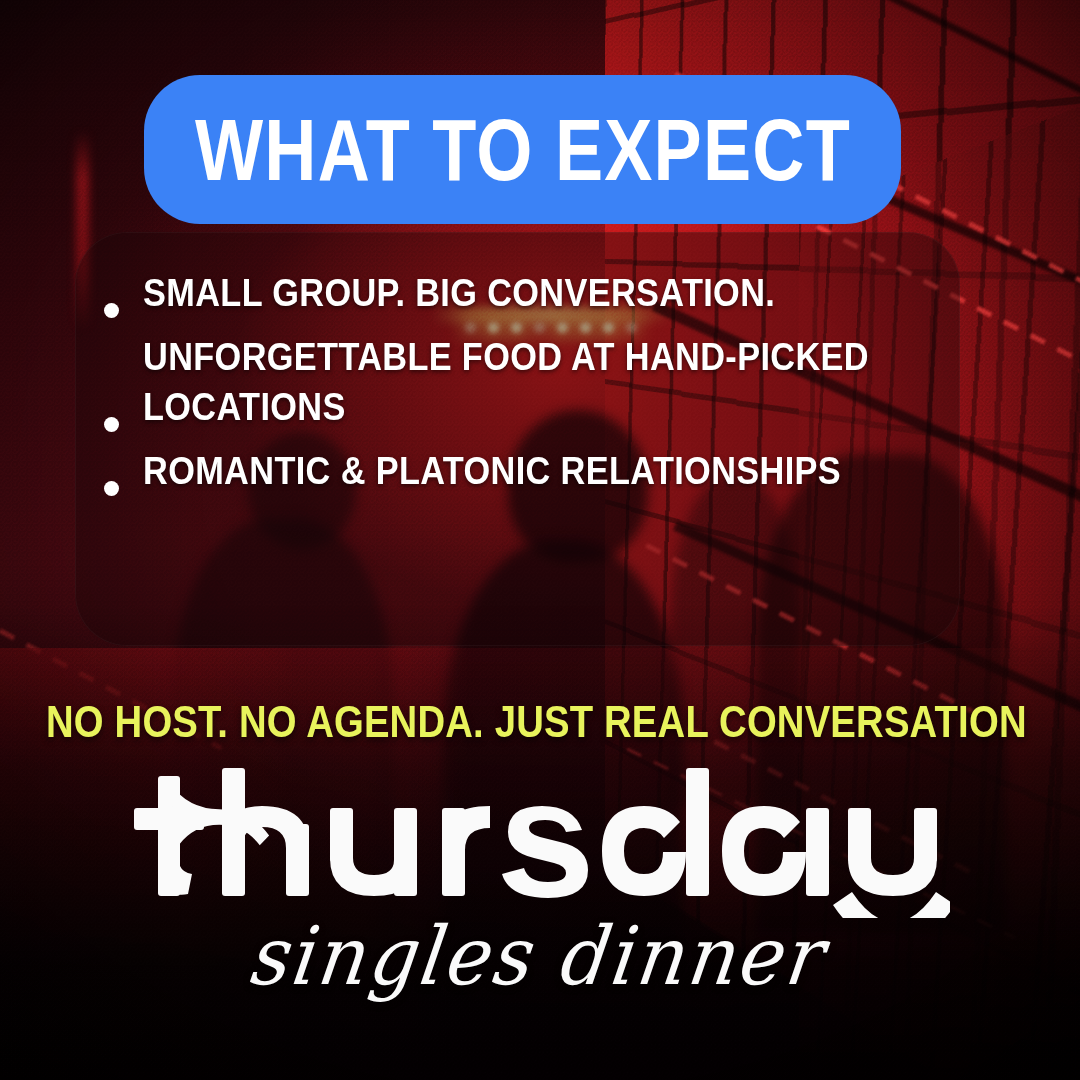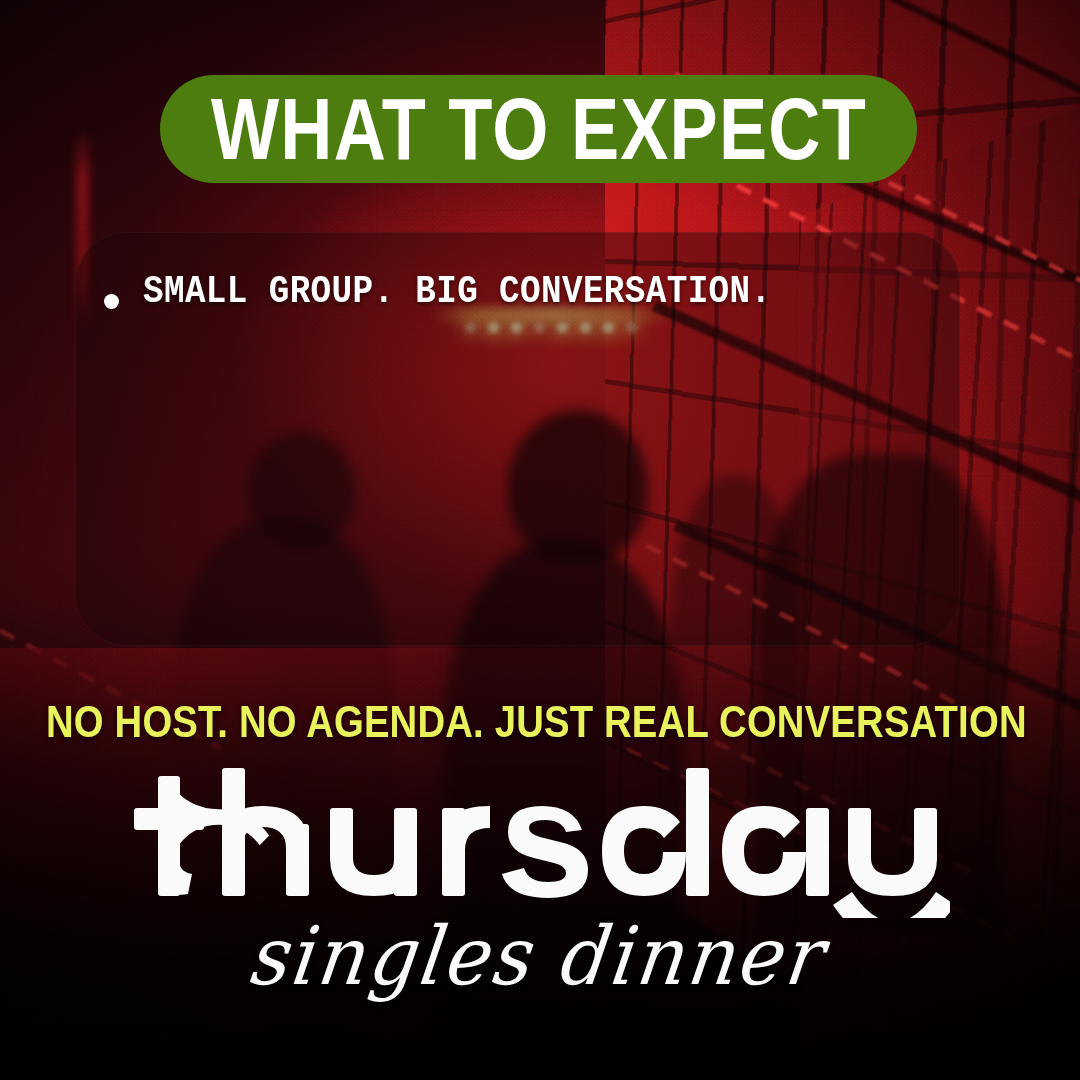--- a/index.html
+++ b/index.html
@@ -98,34 +98,34 @@
     background-image:
       repeating-radial-gradient(circle at 13% 27%, rgba(255,255,255,.30) 0 1px, rgba(0,0,0,0) 1px 3px),
       repeating-radial-gradient(circle at 71% 63%, rgba(255,255,255,.22) 0 1px, rgba(0,0,0,0) 1px 4px),
       repeating-radial-gradient(circle at 43% 88%, rgba(0,0,0,.30) 0 1px, rgba(0,0,0,0) 1px 3px);
     background-size:7px 7px, 9px 9px, 5px 5px;}
 
   
   .fg{position:absolute;inset:0;}
 
   
-  .title-pill{position:absolute;left:160px;top:75px;width:757px;height:108px;
-    background:#4d7c0f;border-radius:56px;display:flex;align-items:center;justify-content:center;}
+  .title-pill{position:absolute;left:144px;top:75px;width:757px;height:149px;
+    background:#3b82f6;border-radius:56px;display:flex;align-items:center;justify-content:center;}
   .title-pill .t{
     color:#ffffff;font-weight:bold;font-size:88px;line-height:1;
     letter-spacing:1.5px;transform:scaleX(0.82);transform-origin:center;
     white-space:nowrap;text-transform:uppercase;}
 
   
   .card{position:absolute;left:75px;top:232px;width:885px;height:414px;
     border-radius:52px;background:rgba(24,4,8,0.40);
     box-shadow:inset 0 0 0 1px rgba(255,255,255,0.04);}
 
   .bullets{position:absolute;left:104px;top:268px;width:880px;}
-  .bullet{display:flex;align-items:center;margin-bottom:14px;font-family:Liberation Mono, monospace;}
+  .bullet{display:flex;align-items:flex-end;margin-bottom:14px;}
   .dot{flex:0 0 auto;width:15px;height:15px;border-radius:50%;background:#fff;
     margin:18px 24px 0 0;}
   .btxt{color:#ffffff;font-weight:bold;font-size:39px;line-height:1.28;
     letter-spacing:0.4px;text-transform:uppercase;
     transform:scaleX(0.88);transform-origin:left center;
     text-shadow:0 2px 5px rgba(0,0,0,.55);max-width:960px;}
 
   
   .tagline{position:absolute;left:46px;top:700px;width:1000px;
     color:#e8f35c;font-weight:bold;font-size:44px;line-height:1;
@@ -201,20 +201,28 @@
       <div class="t">WHAT TO EXPECT</div>
     </div>
 
     <div class="card"></div>
 
     <div class="bullets">
       <div class="bullet">
         <span class="dot"></span>
         <span class="btxt">Small group. Big conversation.</span>
       </div>
+      <div class="bullet">
+        <span class="dot"></span>
+        <span class="btxt">Unforgettable food at hand-picked locations</span>
+      </div>
+      <div class="bullet">
+        <span class="dot"></span>
+        <span class="btxt">Romantic &amp; platonic relationships</span>
+      </div>
     </div>
 
     <div class="tagline">NO HOST. NO AGENDA. JUST REAL CONVERSATION</div>
 
     <div class="logo">
       <svg width="820" height="150" viewBox="0 0 820 150">
         <g fill="#fafafa">
 
           <rect x="28" y="8" width="22" height="120" rx="3"></rect>
           <rect x="4" y="40" width="70" height="22" rx="3"></rect>

